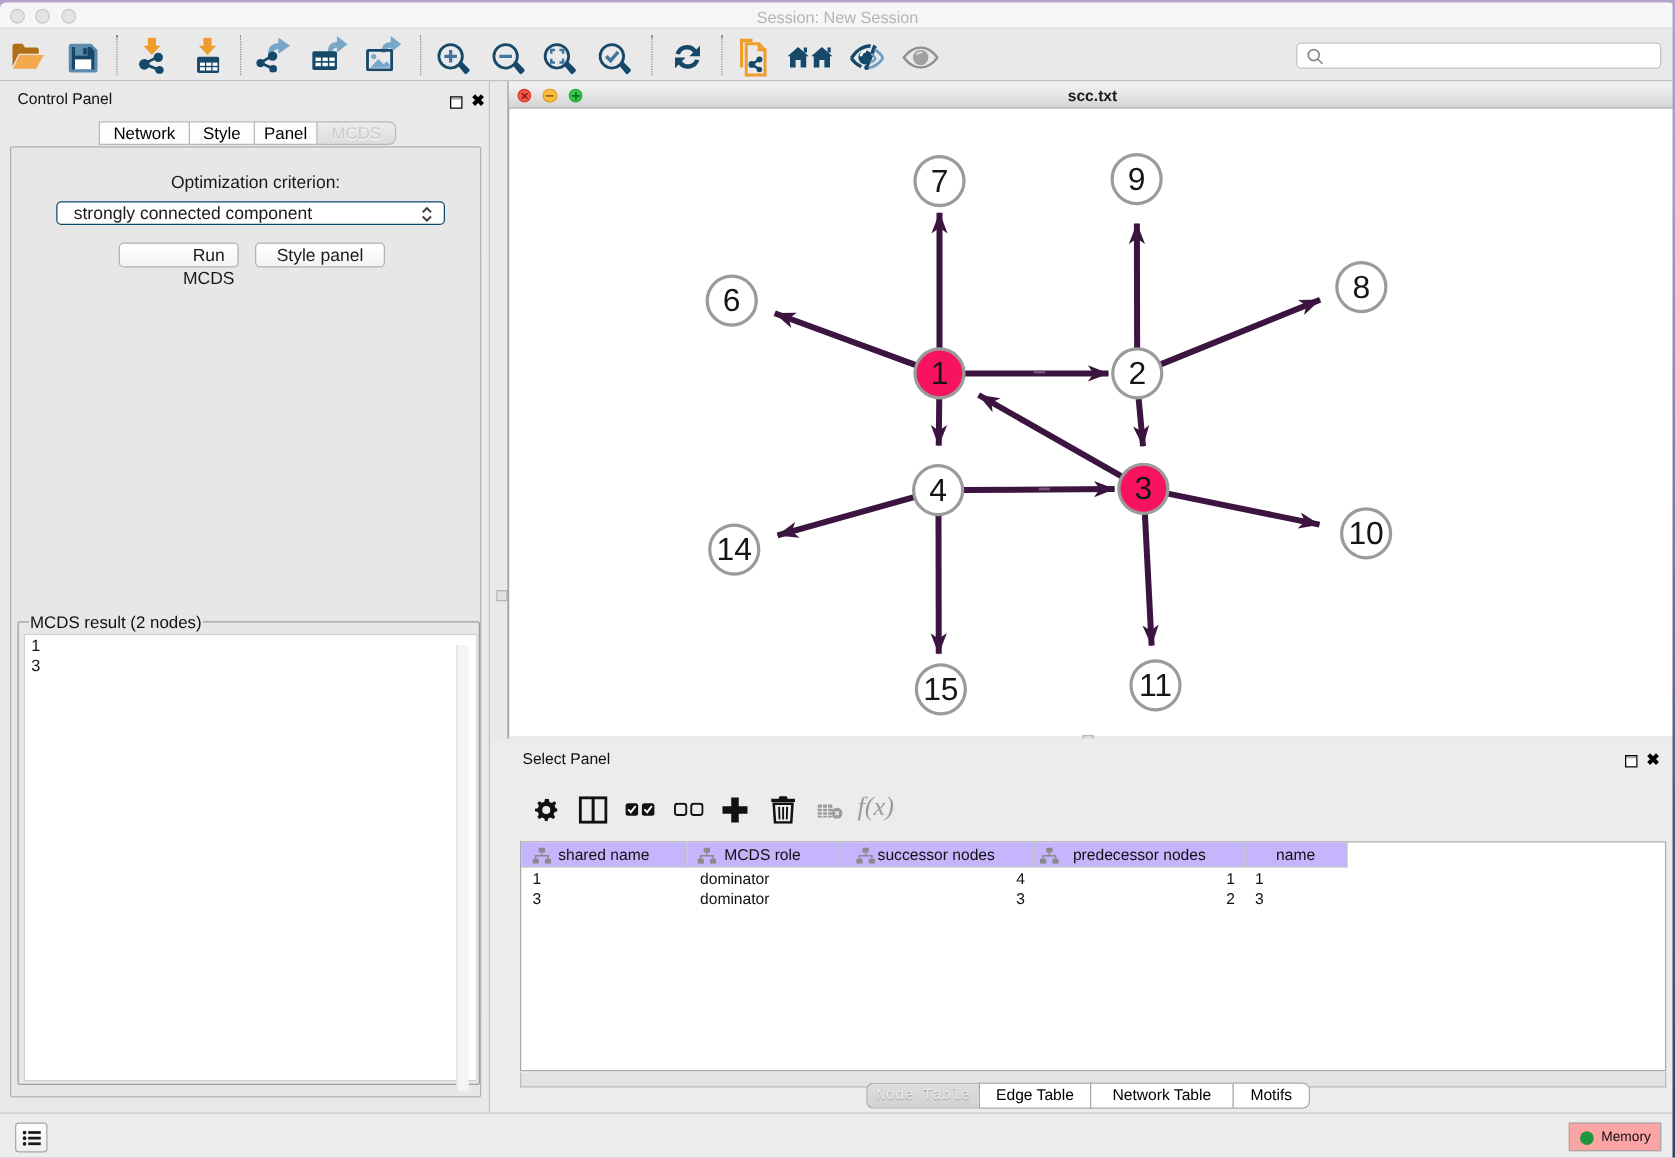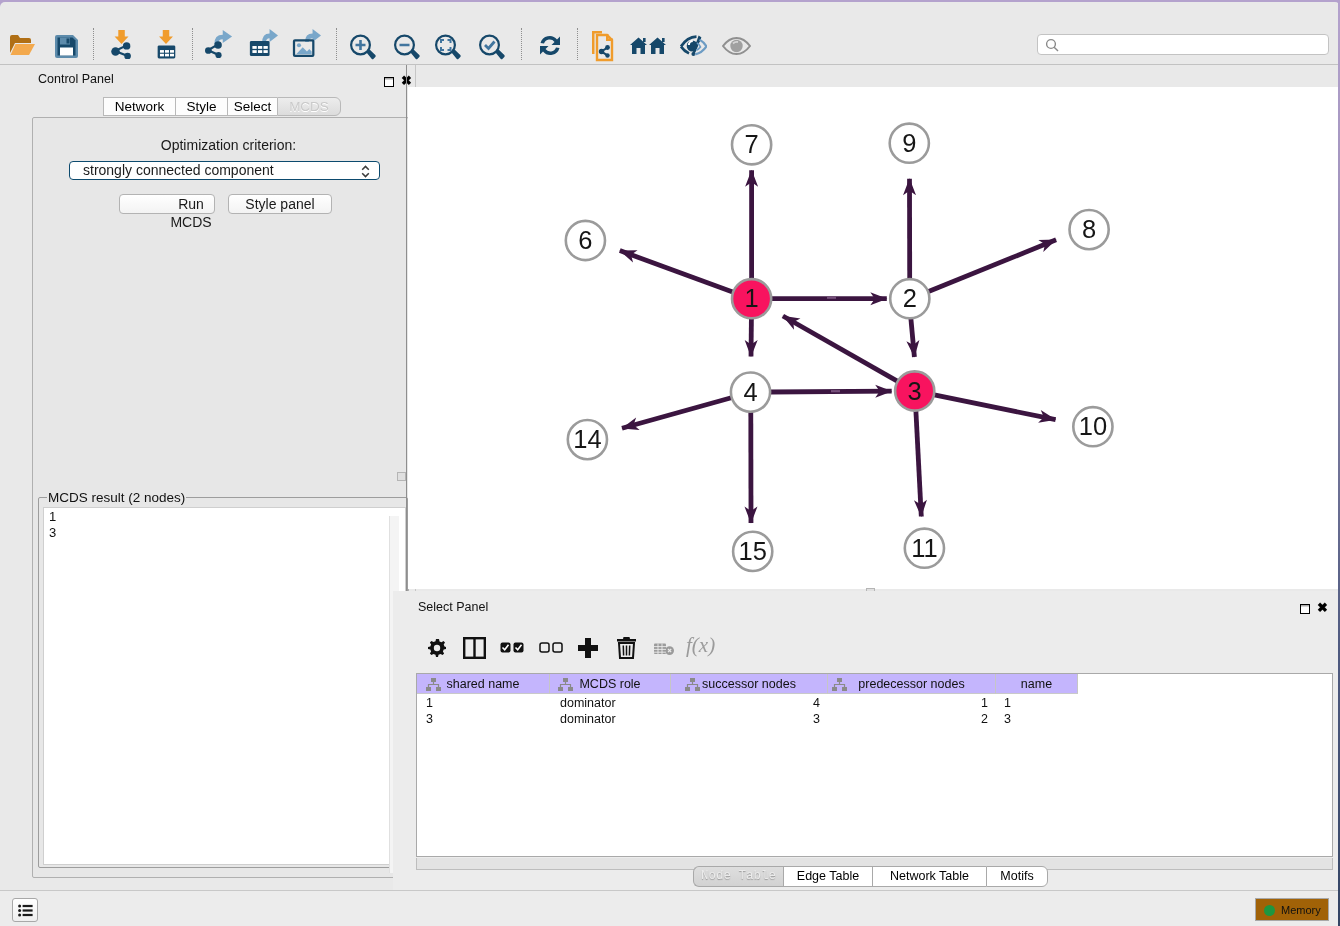--- a/index.html
+++ b/index.html
@@ -10,21 +10,21 @@
 #edge-r{position:absolute;right:0;top:0;width:2.5px;height:926px;background:linear-gradient(#b4a2cd,#a395bf 20%,#7a7a9e 45%,#4f5a80 70%,#334464);z-index:50;}
 
 #titlebar{position:absolute;left:0;top:0;width:1340px;height:21px;background:#f6f6f6;border-bottom:1px solid #d8d8d8;}
 .tl{position:absolute;top:5px;width:12px;height:12px;border-radius:50%;background:#e3e3e3;border:1px solid #c8c8c8;}
 #title-txt{position:absolute;top:4px;left:0;width:1340px;text-align:center;font-size:13px;color:#b4b4b4;}
 
 #toolbar{position:absolute;left:0;top:21px;width:1340px;height:42px;background:#e9e9e9;border-bottom:1px solid #c2c2c2;}
 .tsep{position:absolute;top:5px;height:32px;width:0;border-left:1px dotted #8f8f8f;}
 #searchbox{position:absolute;left:1037px;top:11px;width:292px;height:21px;background:#fff;border:1px solid #c3c3c3;border-radius:4px;}
 
-#cpanel{position:absolute;left:0;top:63px;width:392px;height:825px;background:#e9e9e9;border-right:1px solid #c6c6c6;margin-left:24px;}
+#cpanel{position:absolute;left:0;top:63px;width:392px;height:825px;background:#e9e9e9;border-right:1px solid #c6c6c6;}
 #cp-title{position:absolute;left:14px;top:7px;font-size:12.5px;color:#111;}
 .wicon-sq{position:absolute;width:10px;height:10px;border:1.6px solid #000;background:#fff;box-shadow:inset 0 1.5px 0 #aaa;}
 .wicon-x{position:absolute;font-size:13px;font-weight:bold;color:#000;line-height:10px;}
 .tabrow{position:absolute;font-size:13.5px;}
 .tab{position:absolute;top:0;height:19px;background:#fdfdfd;border:1px solid #b9b9b9;border-right:none;color:#000;text-align:center;line-height:18px;}
 .tab.sel{background:linear-gradient(#ededed,#dcdcdc);color:#c9c9c9;text-shadow:0 1px 0 #fff;border-right:1px solid #b9b9b9;}
 #innerpanel{position:absolute;left:8px;top:52px;width:377px;height:761px;background:#e7e7e7;border:1px solid #b0b0b0;border-radius:2px;}
 #optlabel{position:absolute;left:7px;top:19px;width:377px;text-align:center;font-size:14px;color:#1a1a1a;}
 #mcds-select{position:absolute;left:36px;top:43px;width:311px;height:19px;background:#fff;border:1px solid #0c4a6e;border-radius:4px;font-size:14px;color:#1a1a1a;line-height:17px;padding-left:13px;}
 .btn{position:absolute;top:76px;height:20px;background:linear-gradient(#ffffff,#f3f3f3);border:1px solid #b3b3b3;border-radius:4px;font-size:14px;color:#1a1a1a;text-align:center;line-height:18px;}
@@ -44,26 +44,32 @@
 #tbl{position:absolute;left:23px;top:82px;width:917px;height:184px;background:#fff;border:1px solid #a9a9a9;}
 .hcell{position:absolute;top:0;height:20px;background:#c4b5fd;border-right:1px solid #c6c6c6;border-bottom:1px solid #c9c9c9;font-size:12.5px;color:#111;}
 .hlab{position:absolute;top:3px;width:100%;text-align:center;}
 .rowtxt{position:absolute;font-size:12.5px;color:#111;}
 #tscroll{position:absolute;left:23px;top:267px;width:917px;height:12px;background:#e3e3e3;border:1px solid #bdbdbd;border-top:none;}
 .btab{position:absolute;top:275px;height:21px;background:#fff;border:1px solid #a9a9a9;border-right:none;font-size:12.5px;color:#000;text-align:center;line-height:19px;}
 .btab.sel{background:linear-gradient(#dedede,#d2d2d2);color:#ebebeb;text-shadow:0 1px 1px #9a9a9a;}
 
 #statusbar{position:absolute;left:0;top:888px;width:1340px;height:36px;background:#ececec;border-top:1px solid #c8c8c8;}
 #listbtn{position:absolute;left:12px;top:7px;width:26px;height:24px;background:linear-gradient(#fff,#efefef);border:1px solid #a8a8a8;border-radius:3px;}
-#membtn{position:absolute;left:1255px;top:7px;width:74px;height:23px;background:#a16207;border:1px solid #a8a8a8;font-size:11px;color:#111;}
+#membtn{position:absolute;left:1255px;top:7px;width:74px;height:23px;background:#fca5a5;border:1px solid #a8a8a8;font-size:11px;color:#111;}
 svg{display:block;}
 .icon{position:absolute;}
 </style></head>
 <body>
 <div id="win">
+ <div id="titlebar">
+  <div class="tl" style="left:8px;"></div>
+  <div class="tl" style="left:28px;"></div>
+  <div class="tl" style="left:49px;"></div>
+  <div id="title-txt">Session: New Session</div>
+ </div>
  <div id="toolbar">
   <svg class="icon" style="left:9px;top:11px;" width="27" height="22" viewBox="0 0 27 22">
     <path d="M1 3 Q1 1 3 1 L9 1 L11 4 L20 4 Q22 4 22 6 L22 9 L6 9 L1 19 Z" fill="#b06f15"></path>
     <path d="M6.5 10 L26 10 L20 21 L1.5 21 Z" fill="#f3a94d"></path>
   </svg>
   <svg class="icon" style="left:54px;top:11px;" width="25" height="25" viewBox="0 0 25 25">
     <path d="M1 3 Q1 1 3 1 L19 1 L24 6 L24 22 Q24 24 22 24 L3 24 Q1 24 1 22 Z" fill="#5d8bab"></path>
     <path d="M3.5 3.5 L18.5 3.5 L21.5 6.5 L21.5 21.5 L3.5 21.5 Z" fill="#16486a"></path>
     <rect x="6" y="3.5" width="10" height="7" fill="#5d8bab"></rect>
     <rect x="12.5" y="4.5" width="3" height="5" fill="#16486a"></rect>
@@ -193,41 +199,59 @@
     </svg>
   </div>
  </div>
  <div id="cpanel">
   <div id="cp-title">Control Panel</div>
   <div class="wicon-sq" style="left:360px;top:12px;"></div>
   <div class="wicon-x" style="left:377px;top:11px;">✖</div>
   <div class="tabrow" style="left:79px;top:32px;">
     <div class="tab" style="left:0;width:72px;">Network</div>
     <div class="tab" style="left:72px;width:52px;">Style</div>
-    <div class="tab" style="left:124px;width:50px;">Select</div>
+    <div class="tab" style="left:124px;width:50px;">Panel</div>
     <div class="tab sel" style="left:174px;width:64px;border-radius:0 6px 6px 0;">MCDS</div>
   </div>
   <div id="innerpanel">
     <div id="optlabel">Optimization criterion:</div>
     <div id="mcds-select">strongly connected component
       <svg width="9" height="13" style="position:absolute;right:9px;top:3px;" viewBox="0 0 9 13">
       <path d="M1.2 4.8 L4.5 1.4 L7.8 4.8 M1.2 8.2 L4.5 11.6 L7.8 8.2" fill="none" stroke="#3c3c3c" stroke-width="1.5"></path>
           </svg>
     </div>
     <div class="btn" style="left:86px;width:96px;padding-left:48px;">Run MCDS</div>
     <div class="btn" style="left:195px;width:104px;">Style panel</div>
     <fieldset id="mcdsr">
           <legend>MCDS result (2 nodes)</legend>
         </fieldset>
     <div id="mcds-list">1<br>3<div id="mcds-scroll"></div></div>
   </div>
  </div>
 
  <div class="abs" style="left:397px;top:470px;width:9px;height:9px;background:#e0e0e0;border:1px solid #b5b5b5;"></div>
  <div id="netwin">
+  <div id="net-titlebar">
+    <div class="tl2" style="left:6.5px;background:#f9574e;border:1px solid #d8342c;">
+      <svg width="9.5" height="9.5" viewBox="0 0 10 10" style="position:absolute;left:0;top:0;">
+            <path d="M2.6 2.6 L7.4 7.4 M7.4 2.6 L2.6 7.4" stroke="#8e1a12" stroke-width="1.3"></path>
+          </svg>
+        </div>
+    <div class="tl2" style="left:27px;background:#fdbc40;border:1px solid #dfa023;">
+      <svg width="9.5" height="9.5" viewBox="0 0 10 10" style="position:absolute;left:0;top:0;">
+            <path d="M1.8 5 L8.2 5" stroke="#99660e" stroke-width="1.4"></path>
+          </svg>
+        </div>
+    <div class="tl2" style="left:47.5px;background:#34c94a;border:1px solid #25a93a;">
+      <svg width="9.5" height="9.5" viewBox="0 0 10 10" style="position:absolute;left:0;top:0;">
+            <path d="M5 1.6 L5 8.4 M1.6 5 L8.4 5" stroke="#136c1e" stroke-width="1.4"></path>
+          </svg>
+        </div>
+    <div id="net-title">scc.txt</div>
+  </div>
   <div id="canvas">
    <svg width="933" height="502" viewBox="0 0 933 502">
     <defs>
       <marker id="ah" viewBox="0 0 18 14" refX="17" refY="7" markerWidth="18" markerHeight="14" markerUnits="userSpaceOnUse" orient="auto">
         <path d="M17.5 7 L0.5 0.5 L5 7 L0.5 13.5 Z" fill="#3b1540"></path>
       </marker>
     </defs>
     <g stroke="#3b1540" stroke-width="4.8">
       <line x1="343.6" y1="191.7" x2="343.6" y2="83.2" marker-end="url(#ah)"></line>
       <line x1="324.7" y1="205.1" x2="211.8" y2="163.6" marker-end="url(#ah)"></line>

